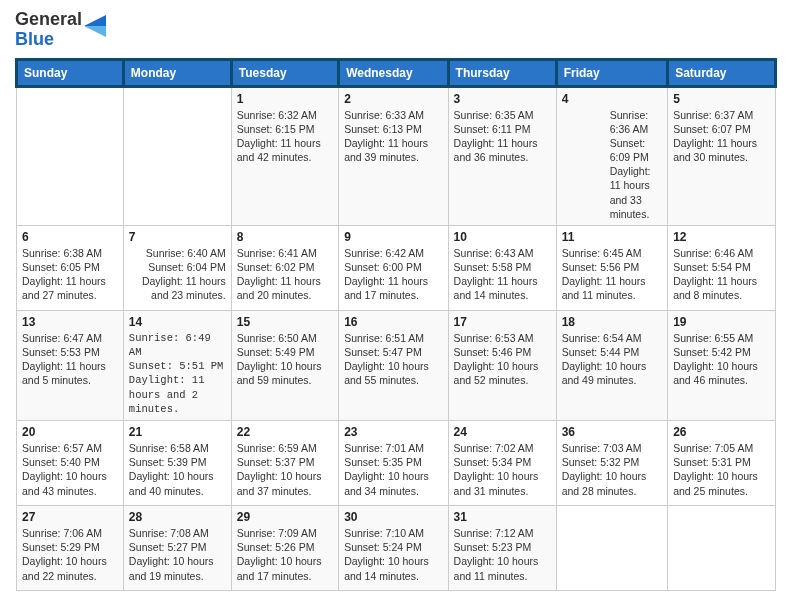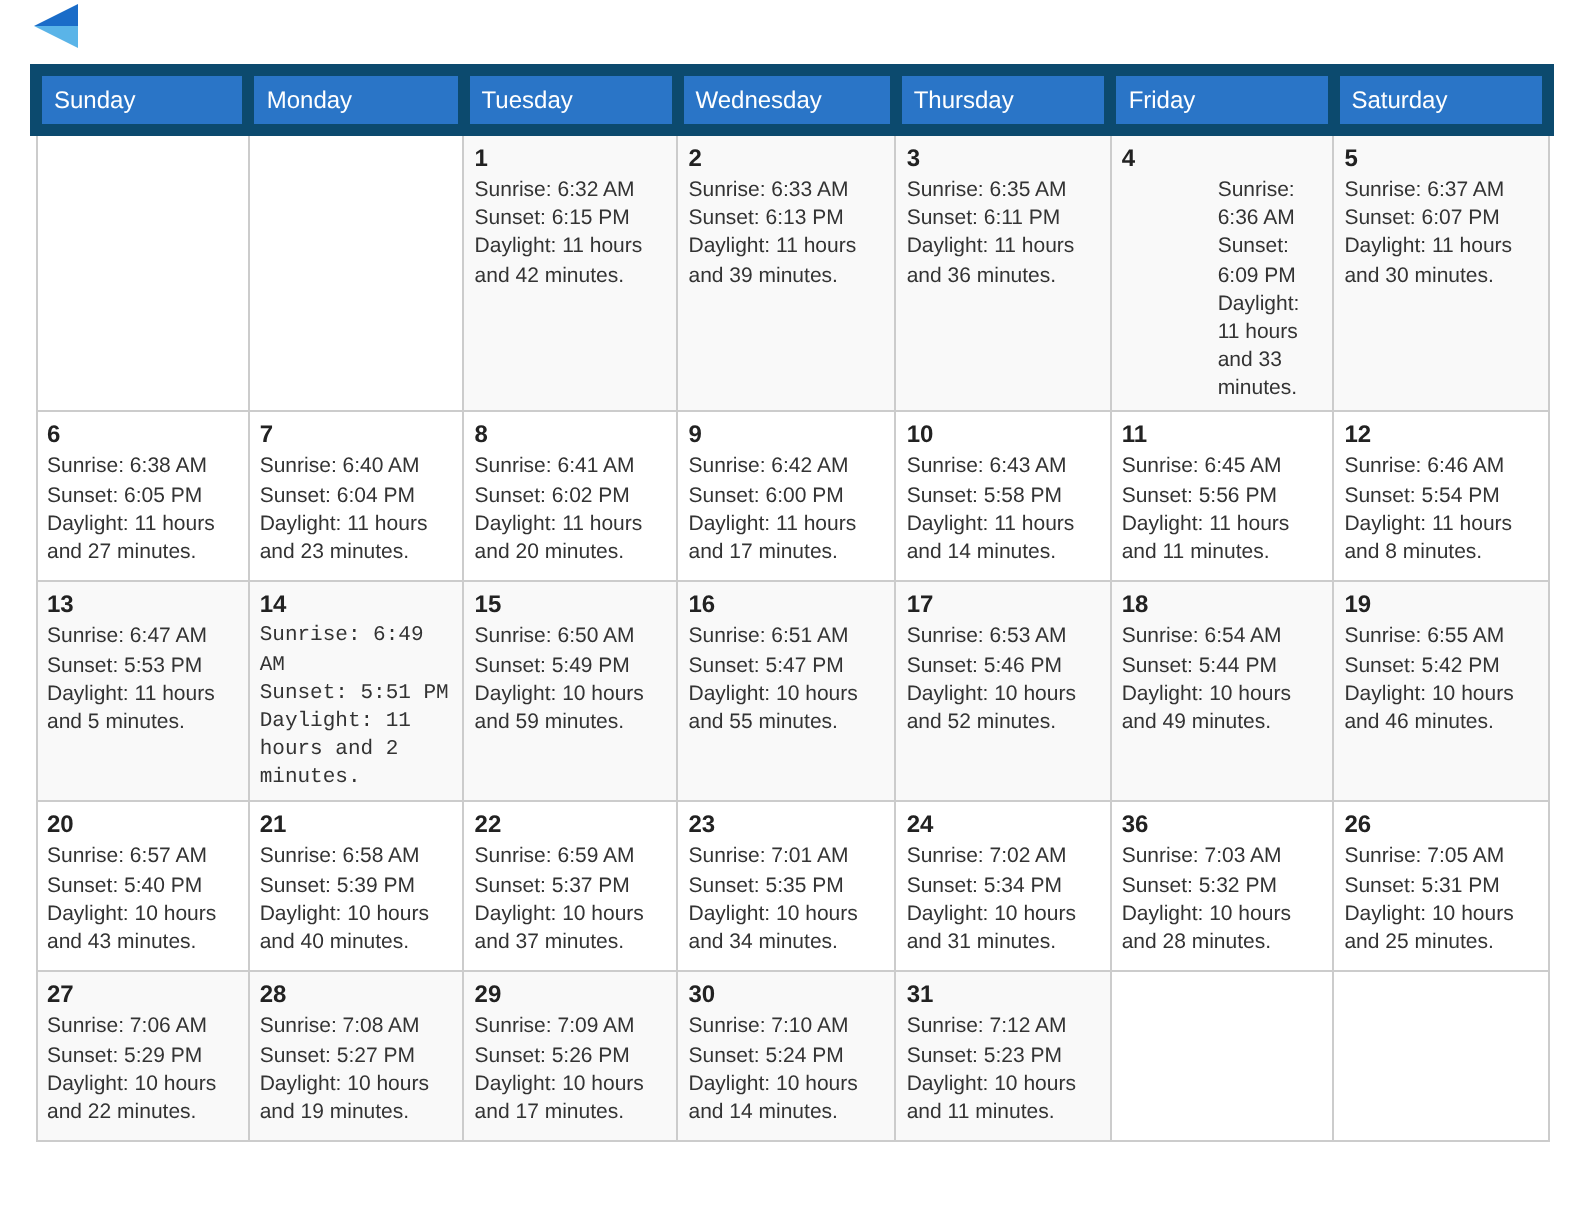--- a/index.html
+++ b/index.html
@@ -44,22 +44,22 @@
       width: 100%;
       border-collapse: collapse;
       font-size: 11px;
     }
     .calendar-table thead tr th {
       background-color: #2a75c7;
       color: #fff;
       padding: 5px 6px;
       text-align: left;
       font-size: 12px;
-      font-weight: normal;
-      border: 6px solid #0c4a6e;
+      font-weight: bold;
+      border: 3px solid #0c4a6e;
     }
     .calendar-table tbody tr td {
       border: 1px solid #ccc;
       padding: 4px 5px;
       vertical-align: top;
       width: 113px;
       height: 85px;
       background: #fff;
     }
     .calendar-table tbody tr:nth-child(odd) td {
@@ -84,20 +84,24 @@
       background: #fff !important;
     }
   </style>
 </head>
 <body>
 
 <div class="page">
   <div class="header">
     <div class="logo">
     <div style="display:flex;align-items:center;">
+      <div style="font-family:Arial,sans-serif;line-height:1.1;">
+        <span style="font-size:18px;font-weight:bold;color:#333;">General</span><br>
+        <span style="font-size:18px;font-weight:bold;color:#1a6cc8;">Blue</span>
+      </div>
       <svg width="22" height="22" viewBox="0 0 22 22" style="margin-left:2px;margin-top:-8px;">
         <polygon points="0,11 22,0 22,11" fill="#1a6cc8"></polygon>
         <polygon points="0,11 22,11 22,22" fill="#5ab4e8"></polygon>
       </svg>
     </div>
   </div>
   </div>
 
   <table class="calendar-table">
     <thead>
@@ -150,21 +154,21 @@
         </tr>
         <tr>
           <td>
             <span class="day-number">6</span>
             <div class="day-info" style="white-space: pre-line;">Sunrise: 6:38 AM
 Sunset: 6:05 PM
 Daylight: 11 hours and 27 minutes.</div>
           </td>
           <td>
             <span class="day-number">7</span>
-            <div class="day-info" style="white-space: pre-line;">Sunrise: 6:40 AM
+            <div class="day-info" style="white-space: pre-line; text-align: right;">Sunrise: 6:40 AM
 Sunset: 6:04 PM
 Daylight: 11 hours and 23 minutes.</div>
           </td>
           <td>
             <span class="day-number">8</span>
             <div class="day-info" style="white-space: pre-line;">Sunrise: 6:41 AM
 Sunset: 6:02 PM
 Daylight: 11 hours and 20 minutes.</div>
           </td>
           <td>

